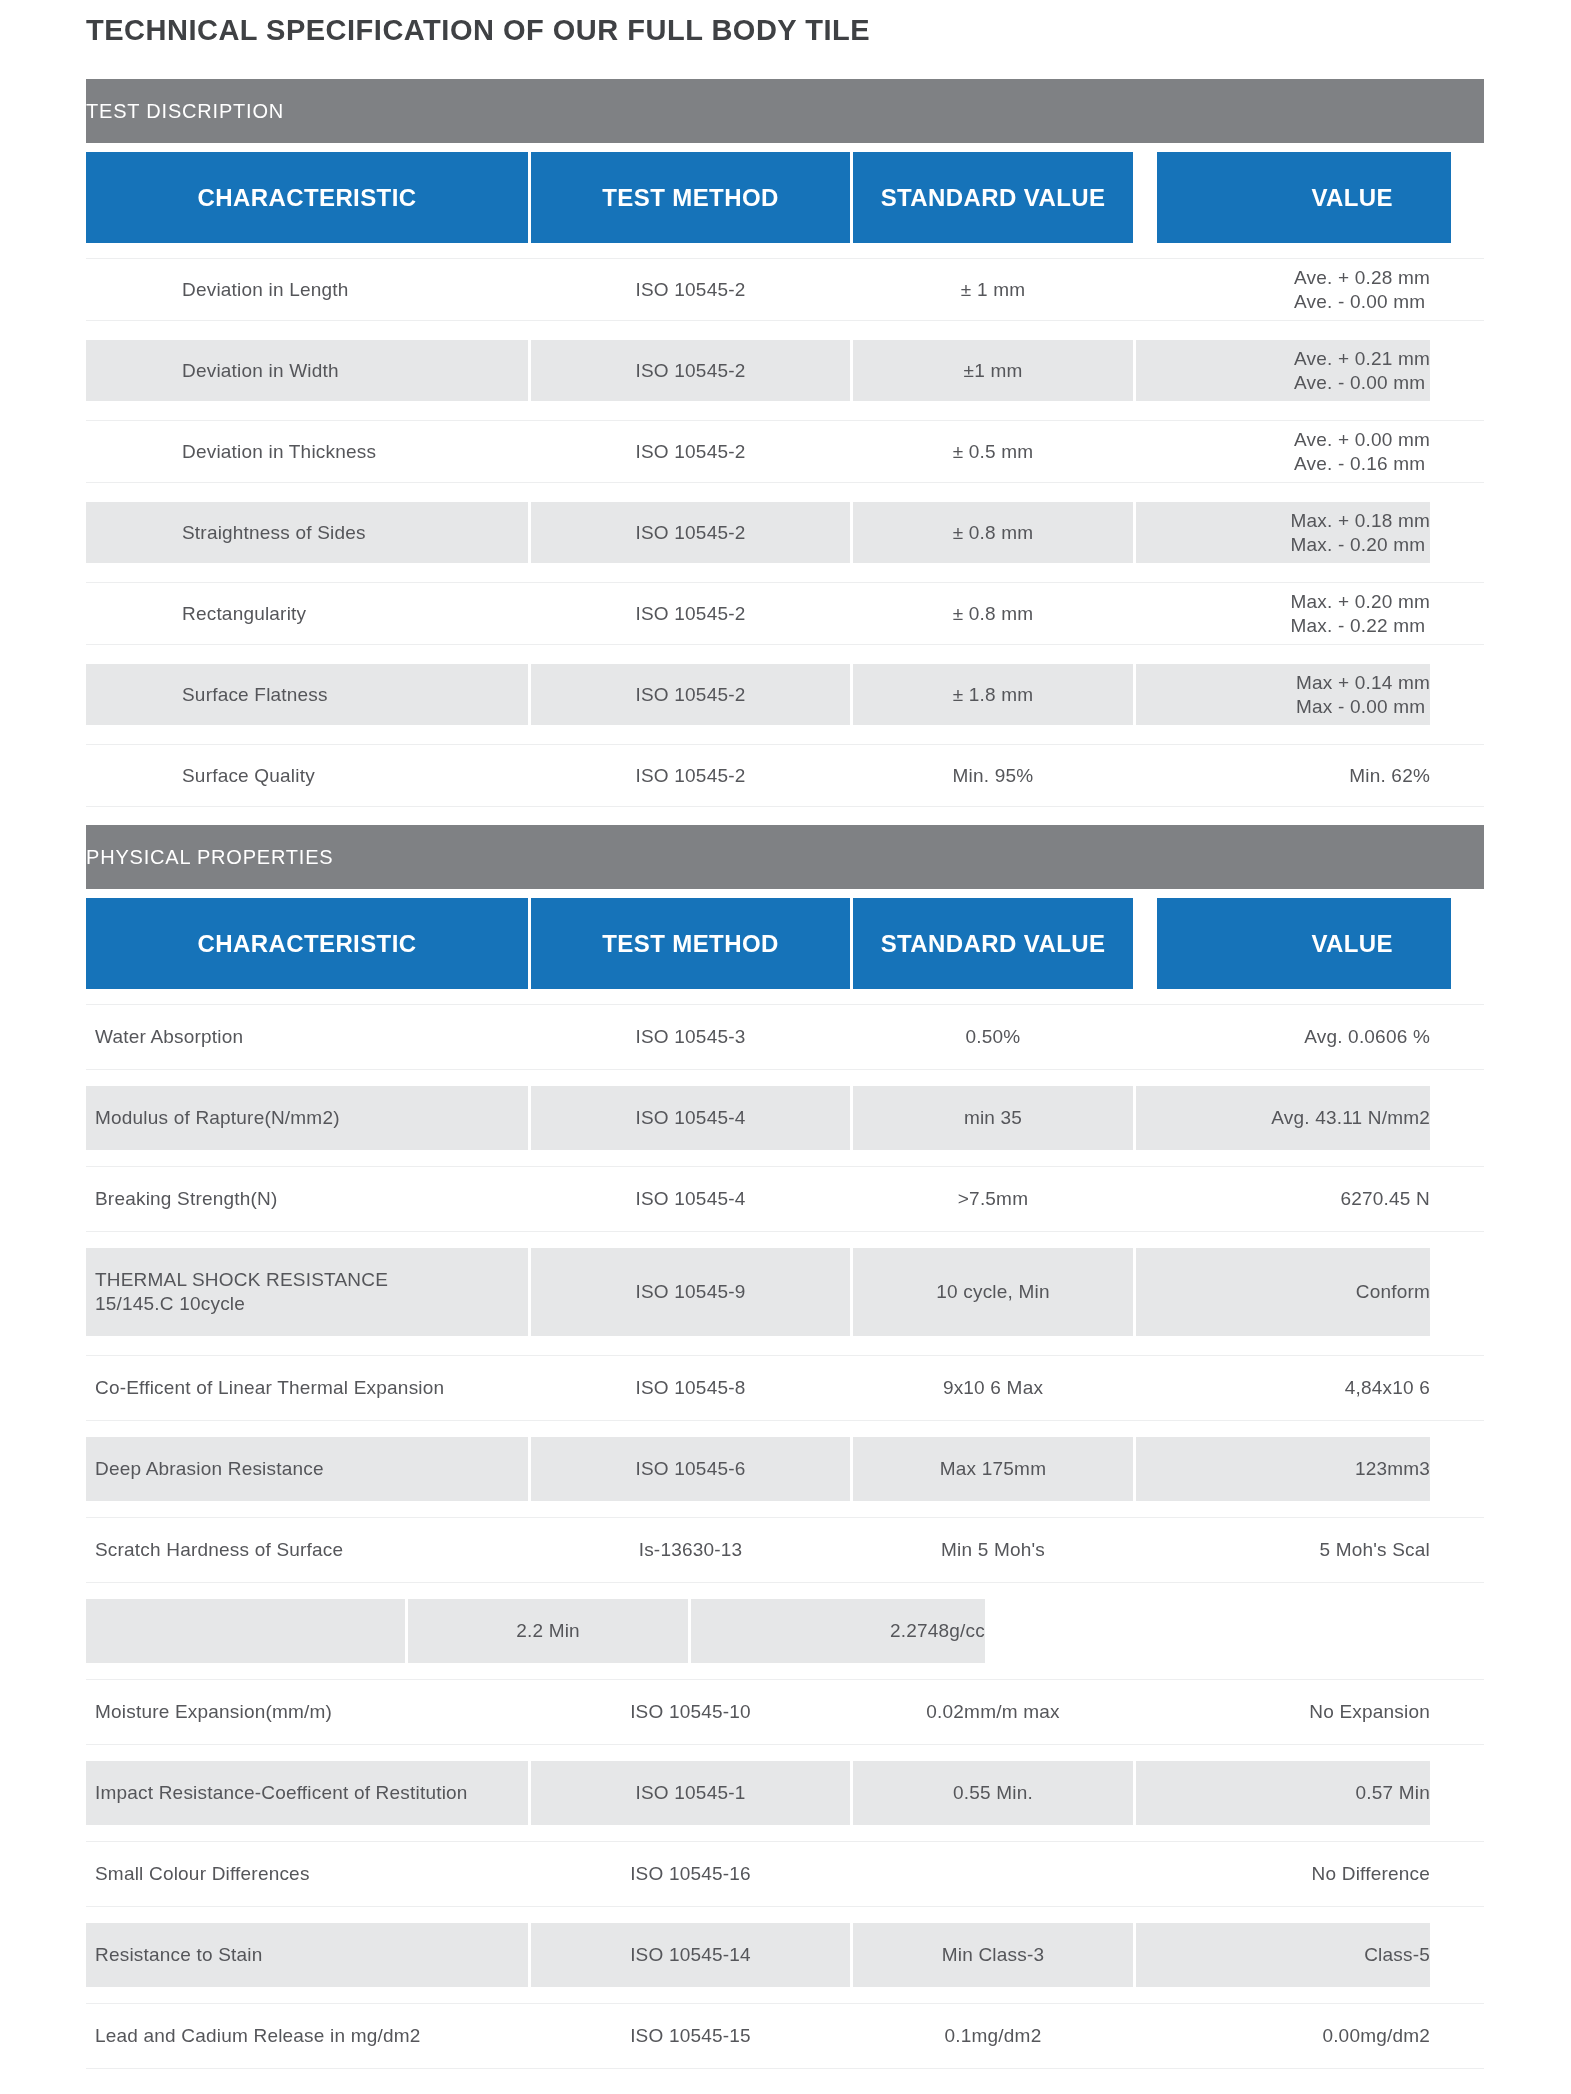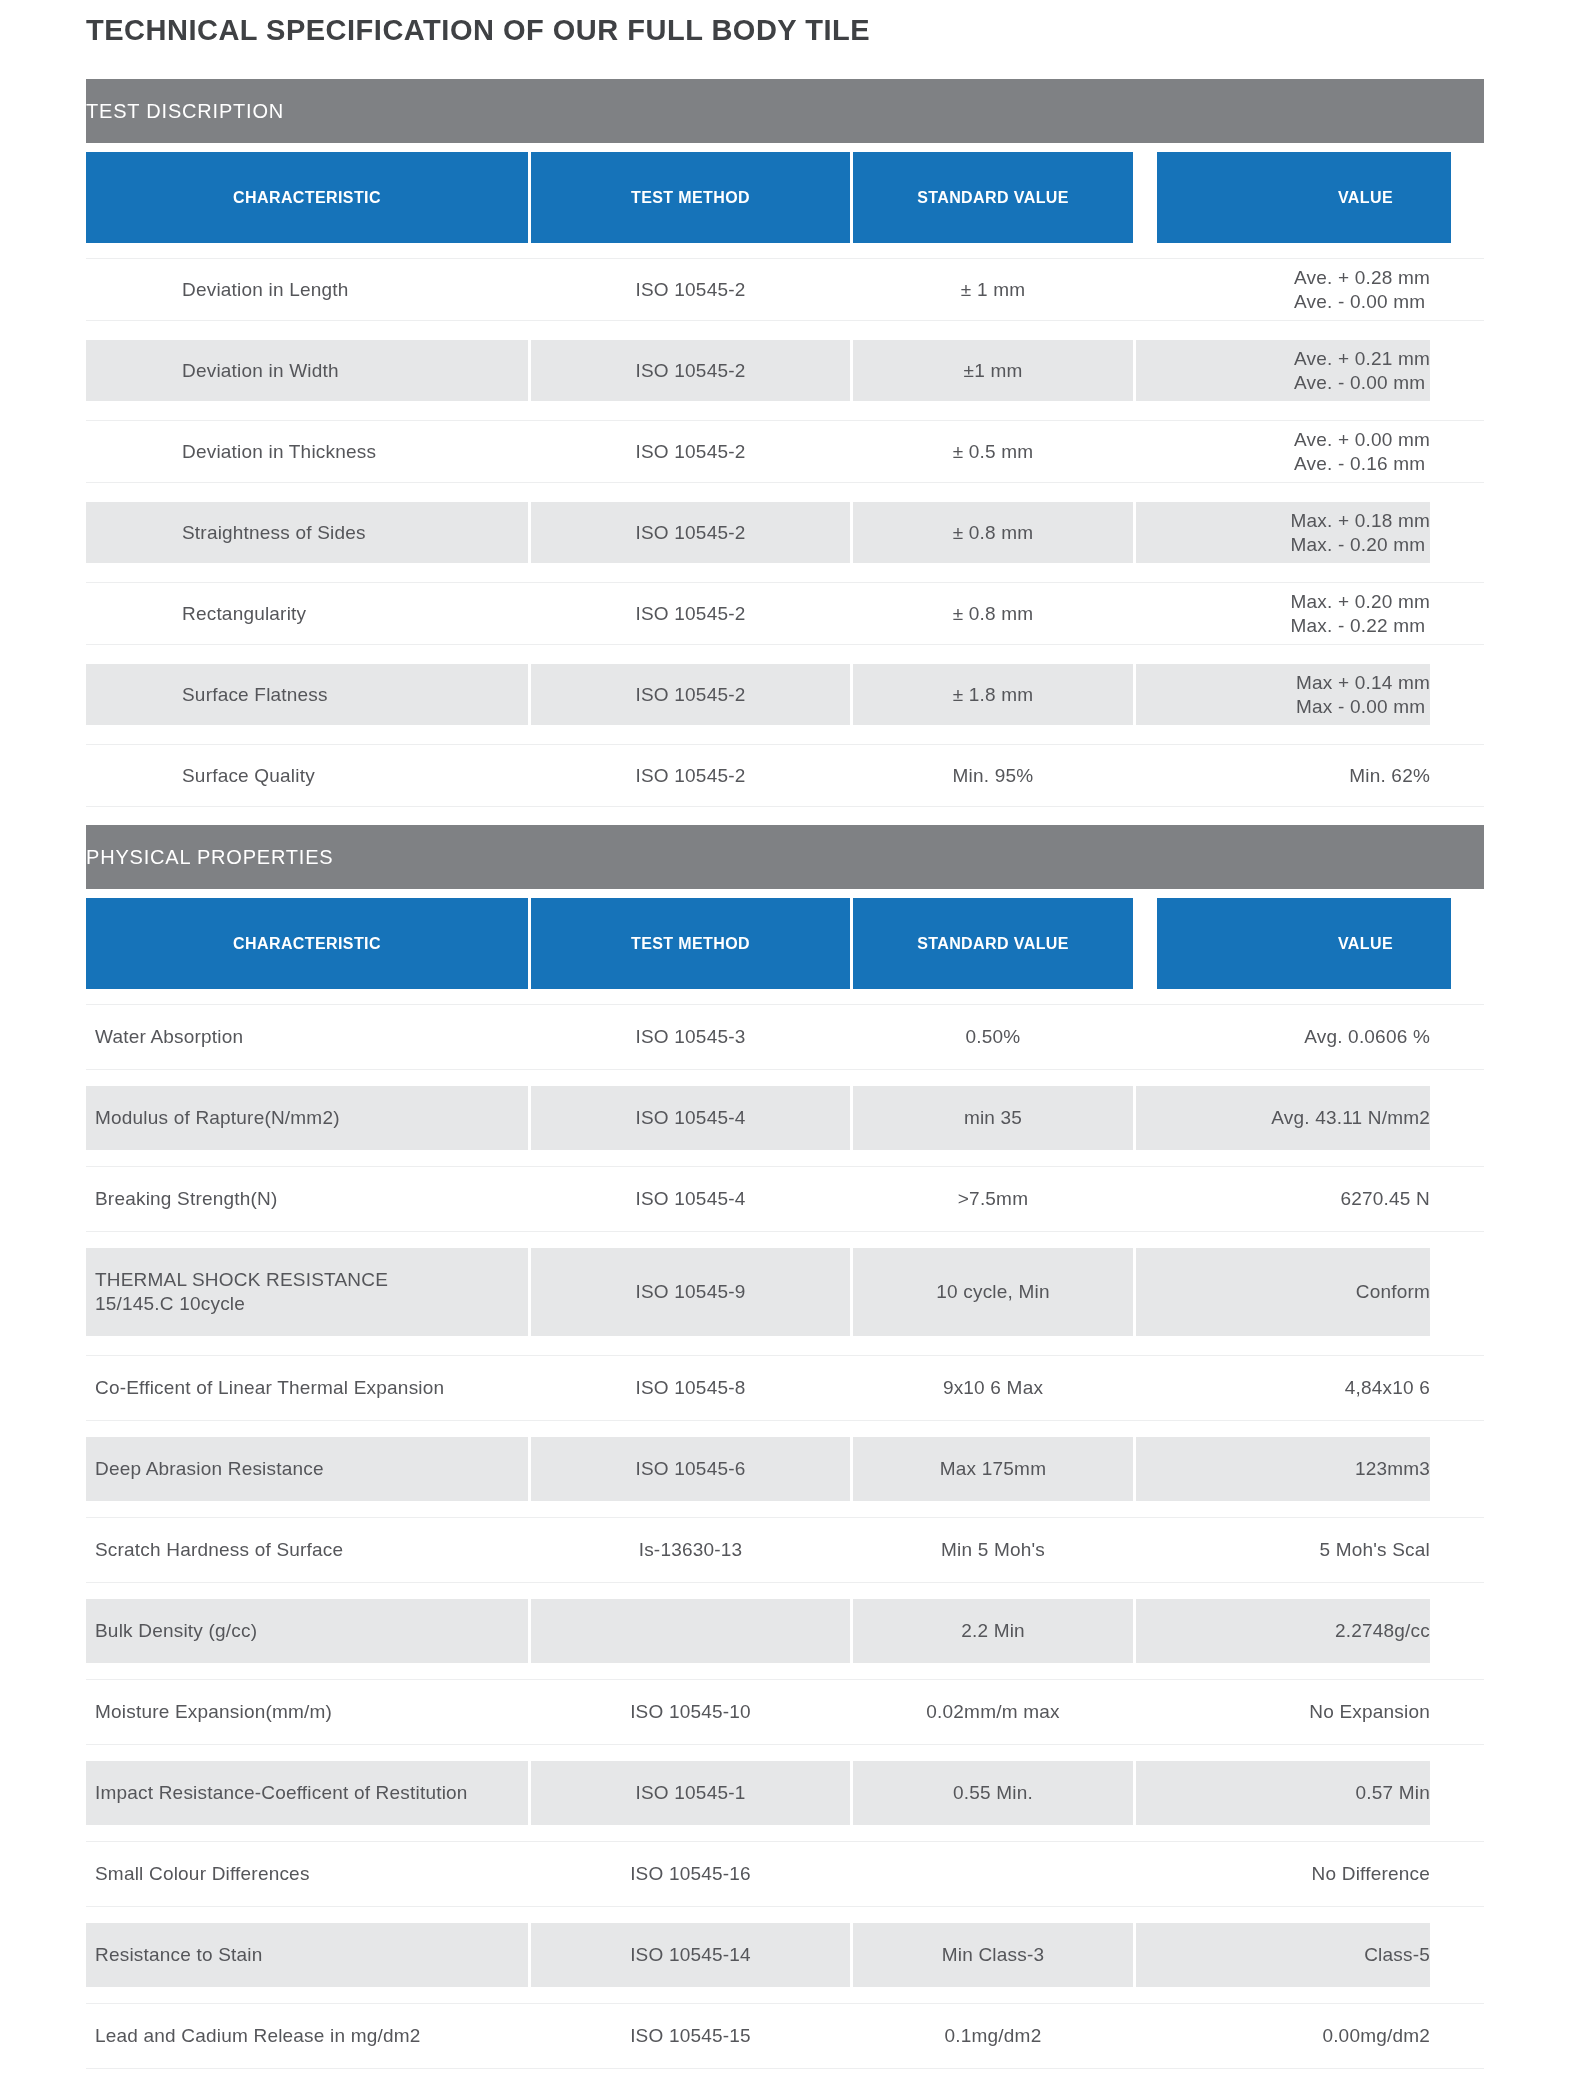--- a/index.html
+++ b/index.html
@@ -53,21 +53,21 @@
   }
   .c0 { width: 445px; }
   .c1 { width: 322px; }
   .c2 { width: 283px; }
   .c3 { width: 294px; }
   .cell:not(.c3) { border-right: 3px solid #ffffff; }
   .hcell {
     background: #1673B9;
     color: #ffffff;
     font-weight: 700;
-    font-size: 16px;
+    font-size: 24px;
     letter-spacing: 0.4px;
     justify-content: center;
   }
   .hcell.c3 { justify-content: flex-end; padding-right: 58px; margin-left: 21px; }
   .row {
     display: flex;
     height: 63px;
     margin-bottom: 18px;
     border-top: 1px solid #EDEEEF;
     border-bottom: 1px solid #EDEEEF;
@@ -230,21 +230,20 @@
           </div>
           <div class="row">
             <div class="cell c0 char">Scratch Hardness of Surface</div>
             <div class="cell c1 method">Is-13630-13</div>
             <div class="cell c2 std">Min 5 Moh's</div>
             <div class="cell c3 val">
               <div class="inner">5 Moh's Scal</div>
             </div>
           </div>
           <div class="row alt">
-            <div class="cell c0 char">Bulk Density (g/cc)</div>
             <div class="cell c1 method"></div>
             <div class="cell c2 std">2.2 Min</div>
             <div class="cell c3 val">
               <div class="inner">2.2748g/cc</div>
             </div>
           </div>
           <div class="row">
             <div class="cell c0 char">Moisture Expansion(mm/m)</div>
             <div class="cell c1 method">ISO 10545-10</div>
             <div class="cell c2 std">0.02mm/m max</div>

